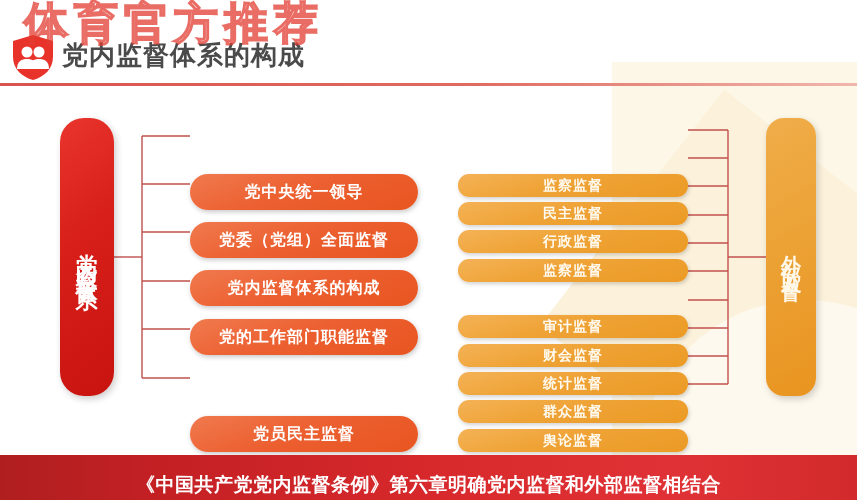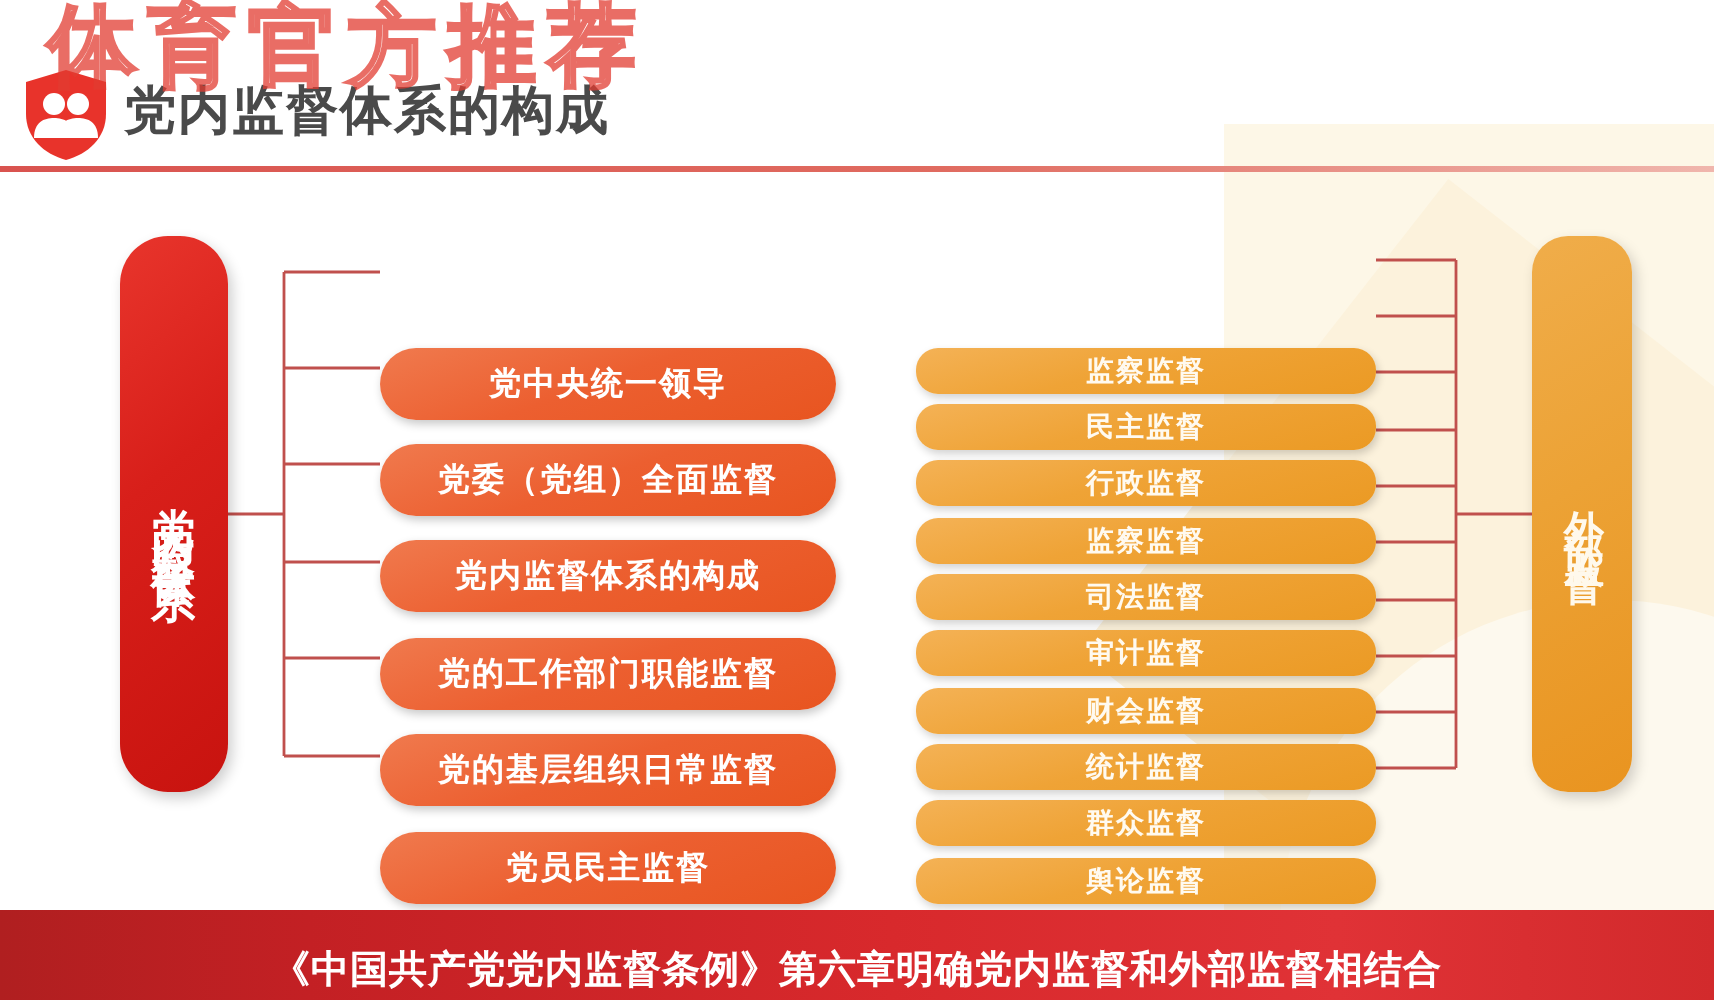--- a/index.html
+++ b/index.html
@@ -307,44 +307,38 @@
         </div>
       <div class="mid-box" style="top:104px">
           <span>党委（党组）全面监督</span>
         </div>
       <div class="mid-box" style="top:152px">
           <span>党内监督体系的构成</span>
         </div>
       <div class="mid-box" style="top:201px">
           <span>党的工作部门职能监督</span>
         </div>
-      <div class="mid-box" style="top:249px">
-          <span>党的基层组织日常监督</span>
-        </div>
       <div class="mid-box" style="top:298px">
           <span>党员民主监督</span>
         </div>
     </div>
 
     <div class="right-col">
       <div class="right-box" style="top:56px">
           <span>监察监督</span>
         </div>
       <div class="right-box" style="top:84px">
           <span>民主监督</span>
         </div>
       <div class="right-box" style="top:112px">
           <span>行政监督</span>
         </div>
       <div class="right-box" style="top:141px">
           <span>监察监督</span>
         </div>
-      <div class="right-box" style="top:169px">
-          <span>司法监督</span>
-        </div>
       <div class="right-box" style="top:197px">
           <span>审计监督</span>
         </div>
       <div class="right-box" style="top:226px">
           <span>财会监督</span>
         </div>
       <div class="right-box" style="top:254px">
           <span>统计监督</span>
         </div>
       <div class="right-box" style="top:282px">

